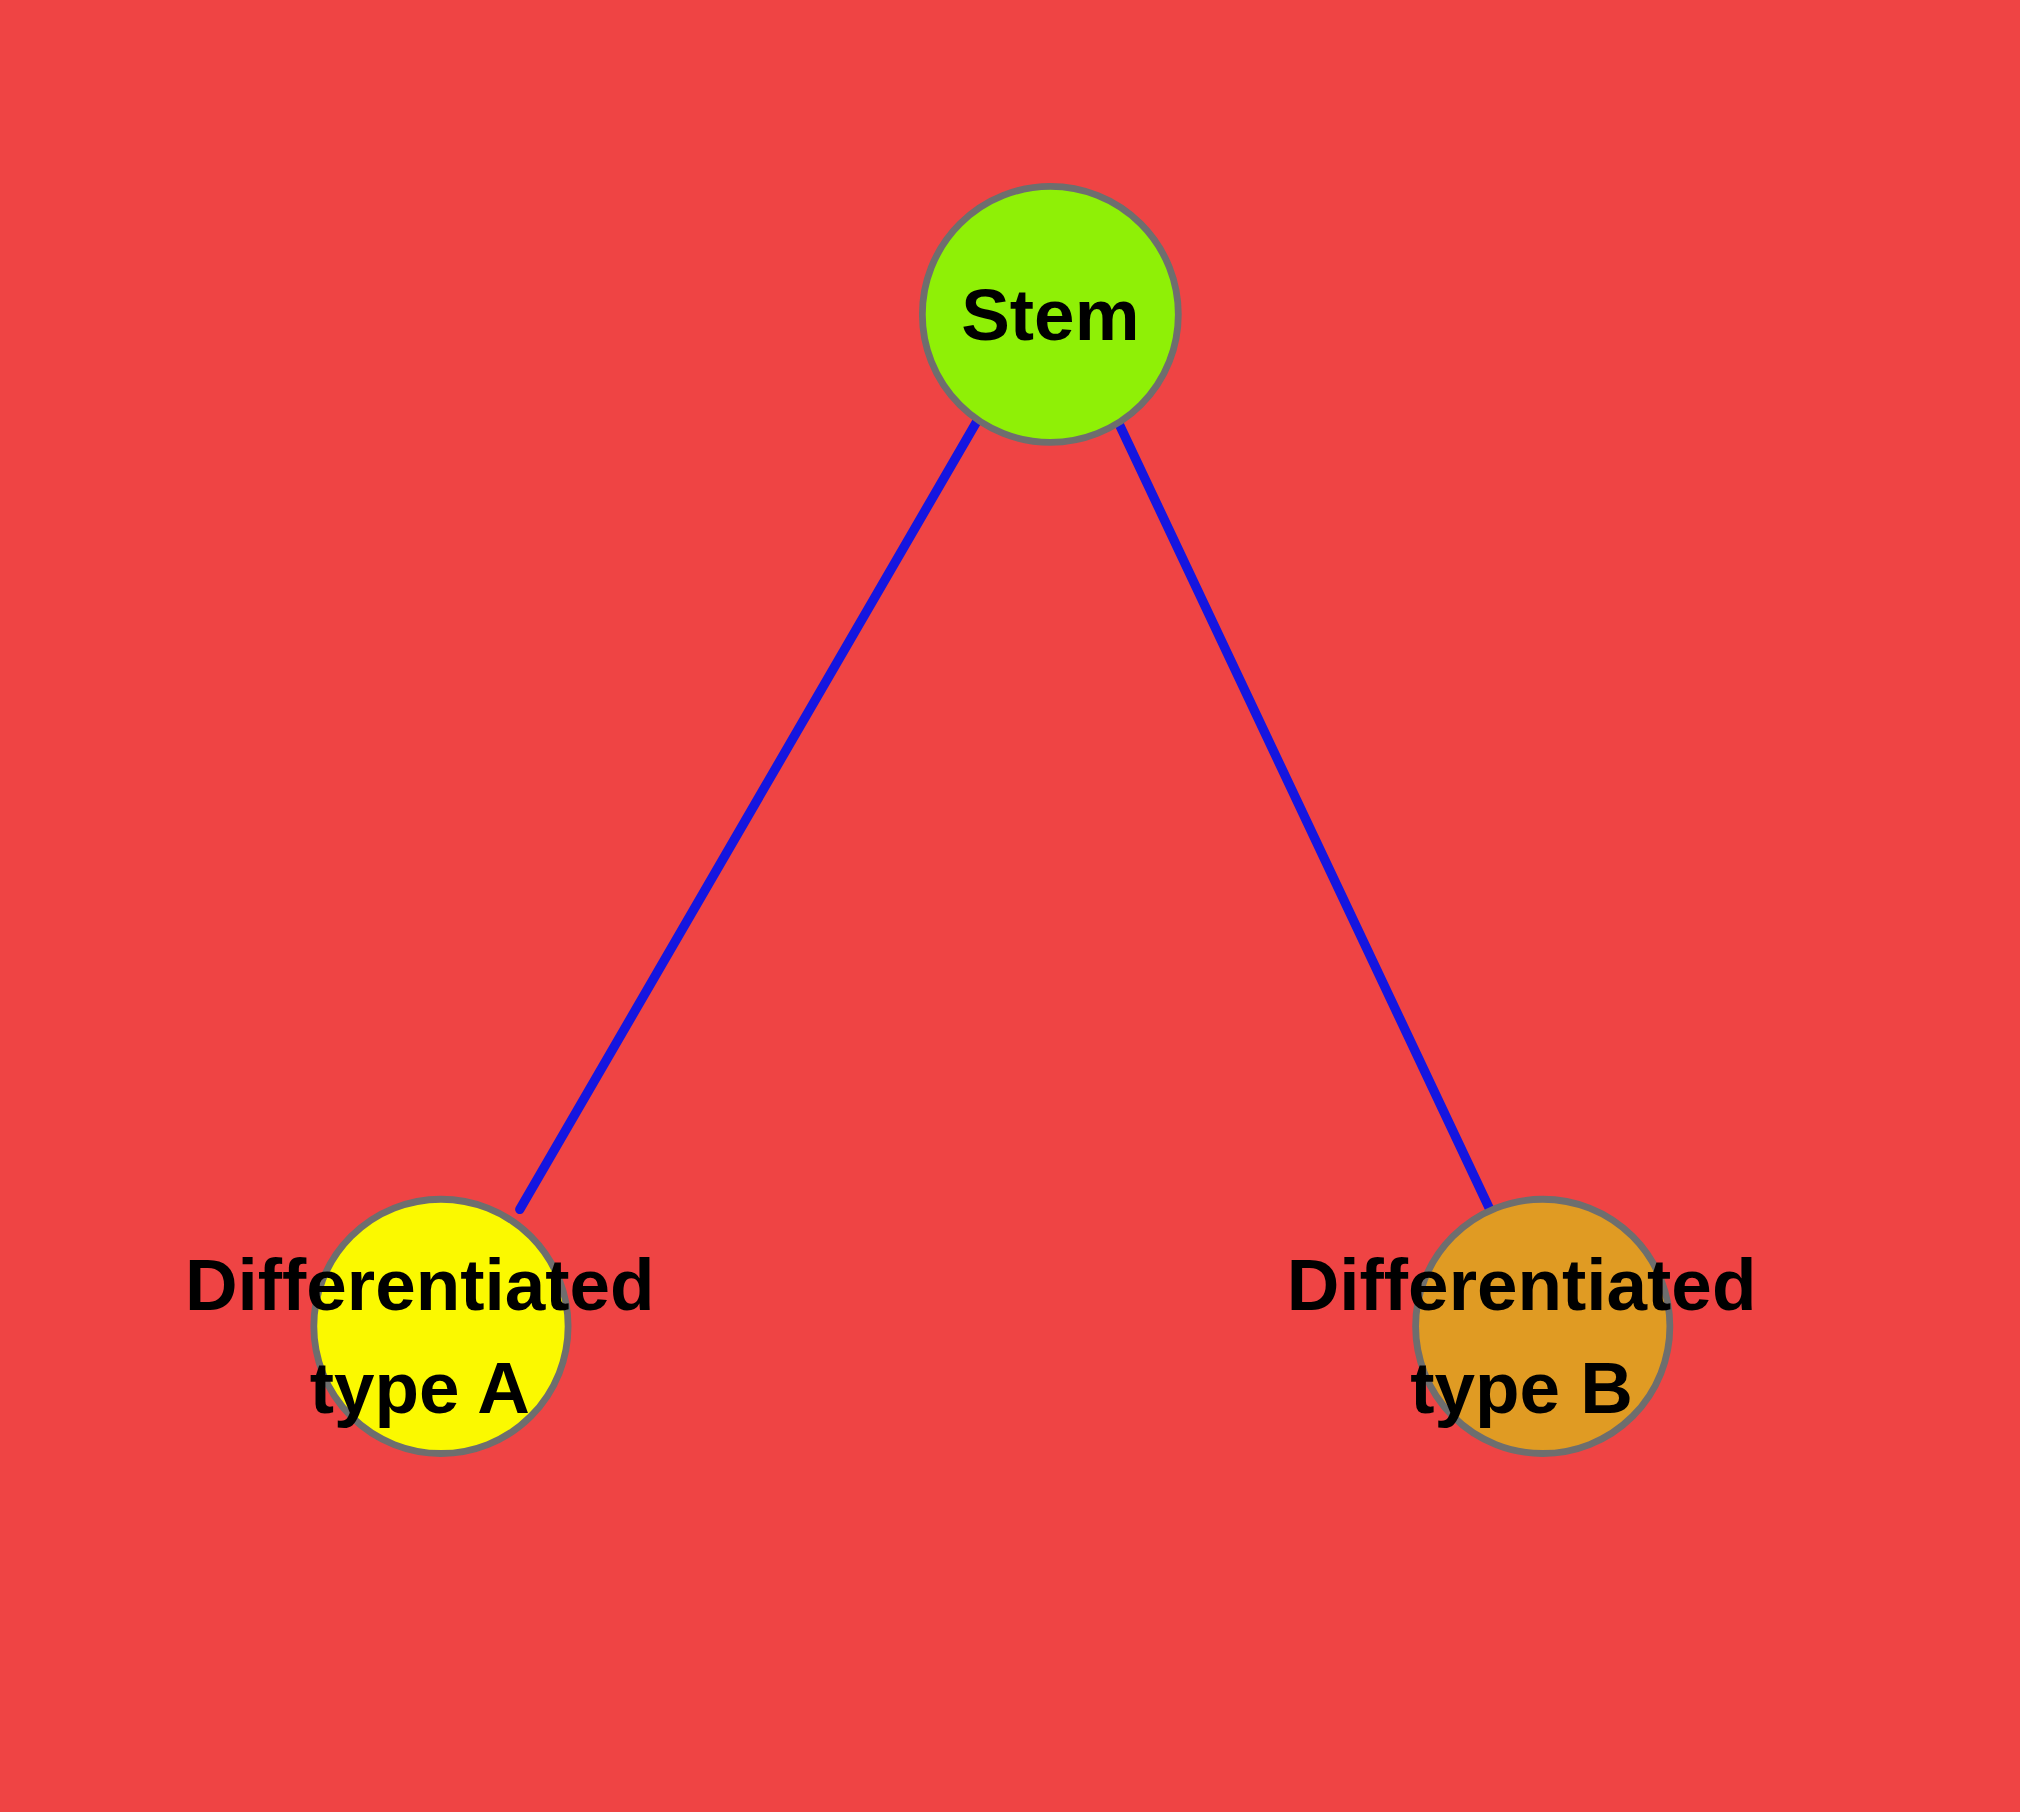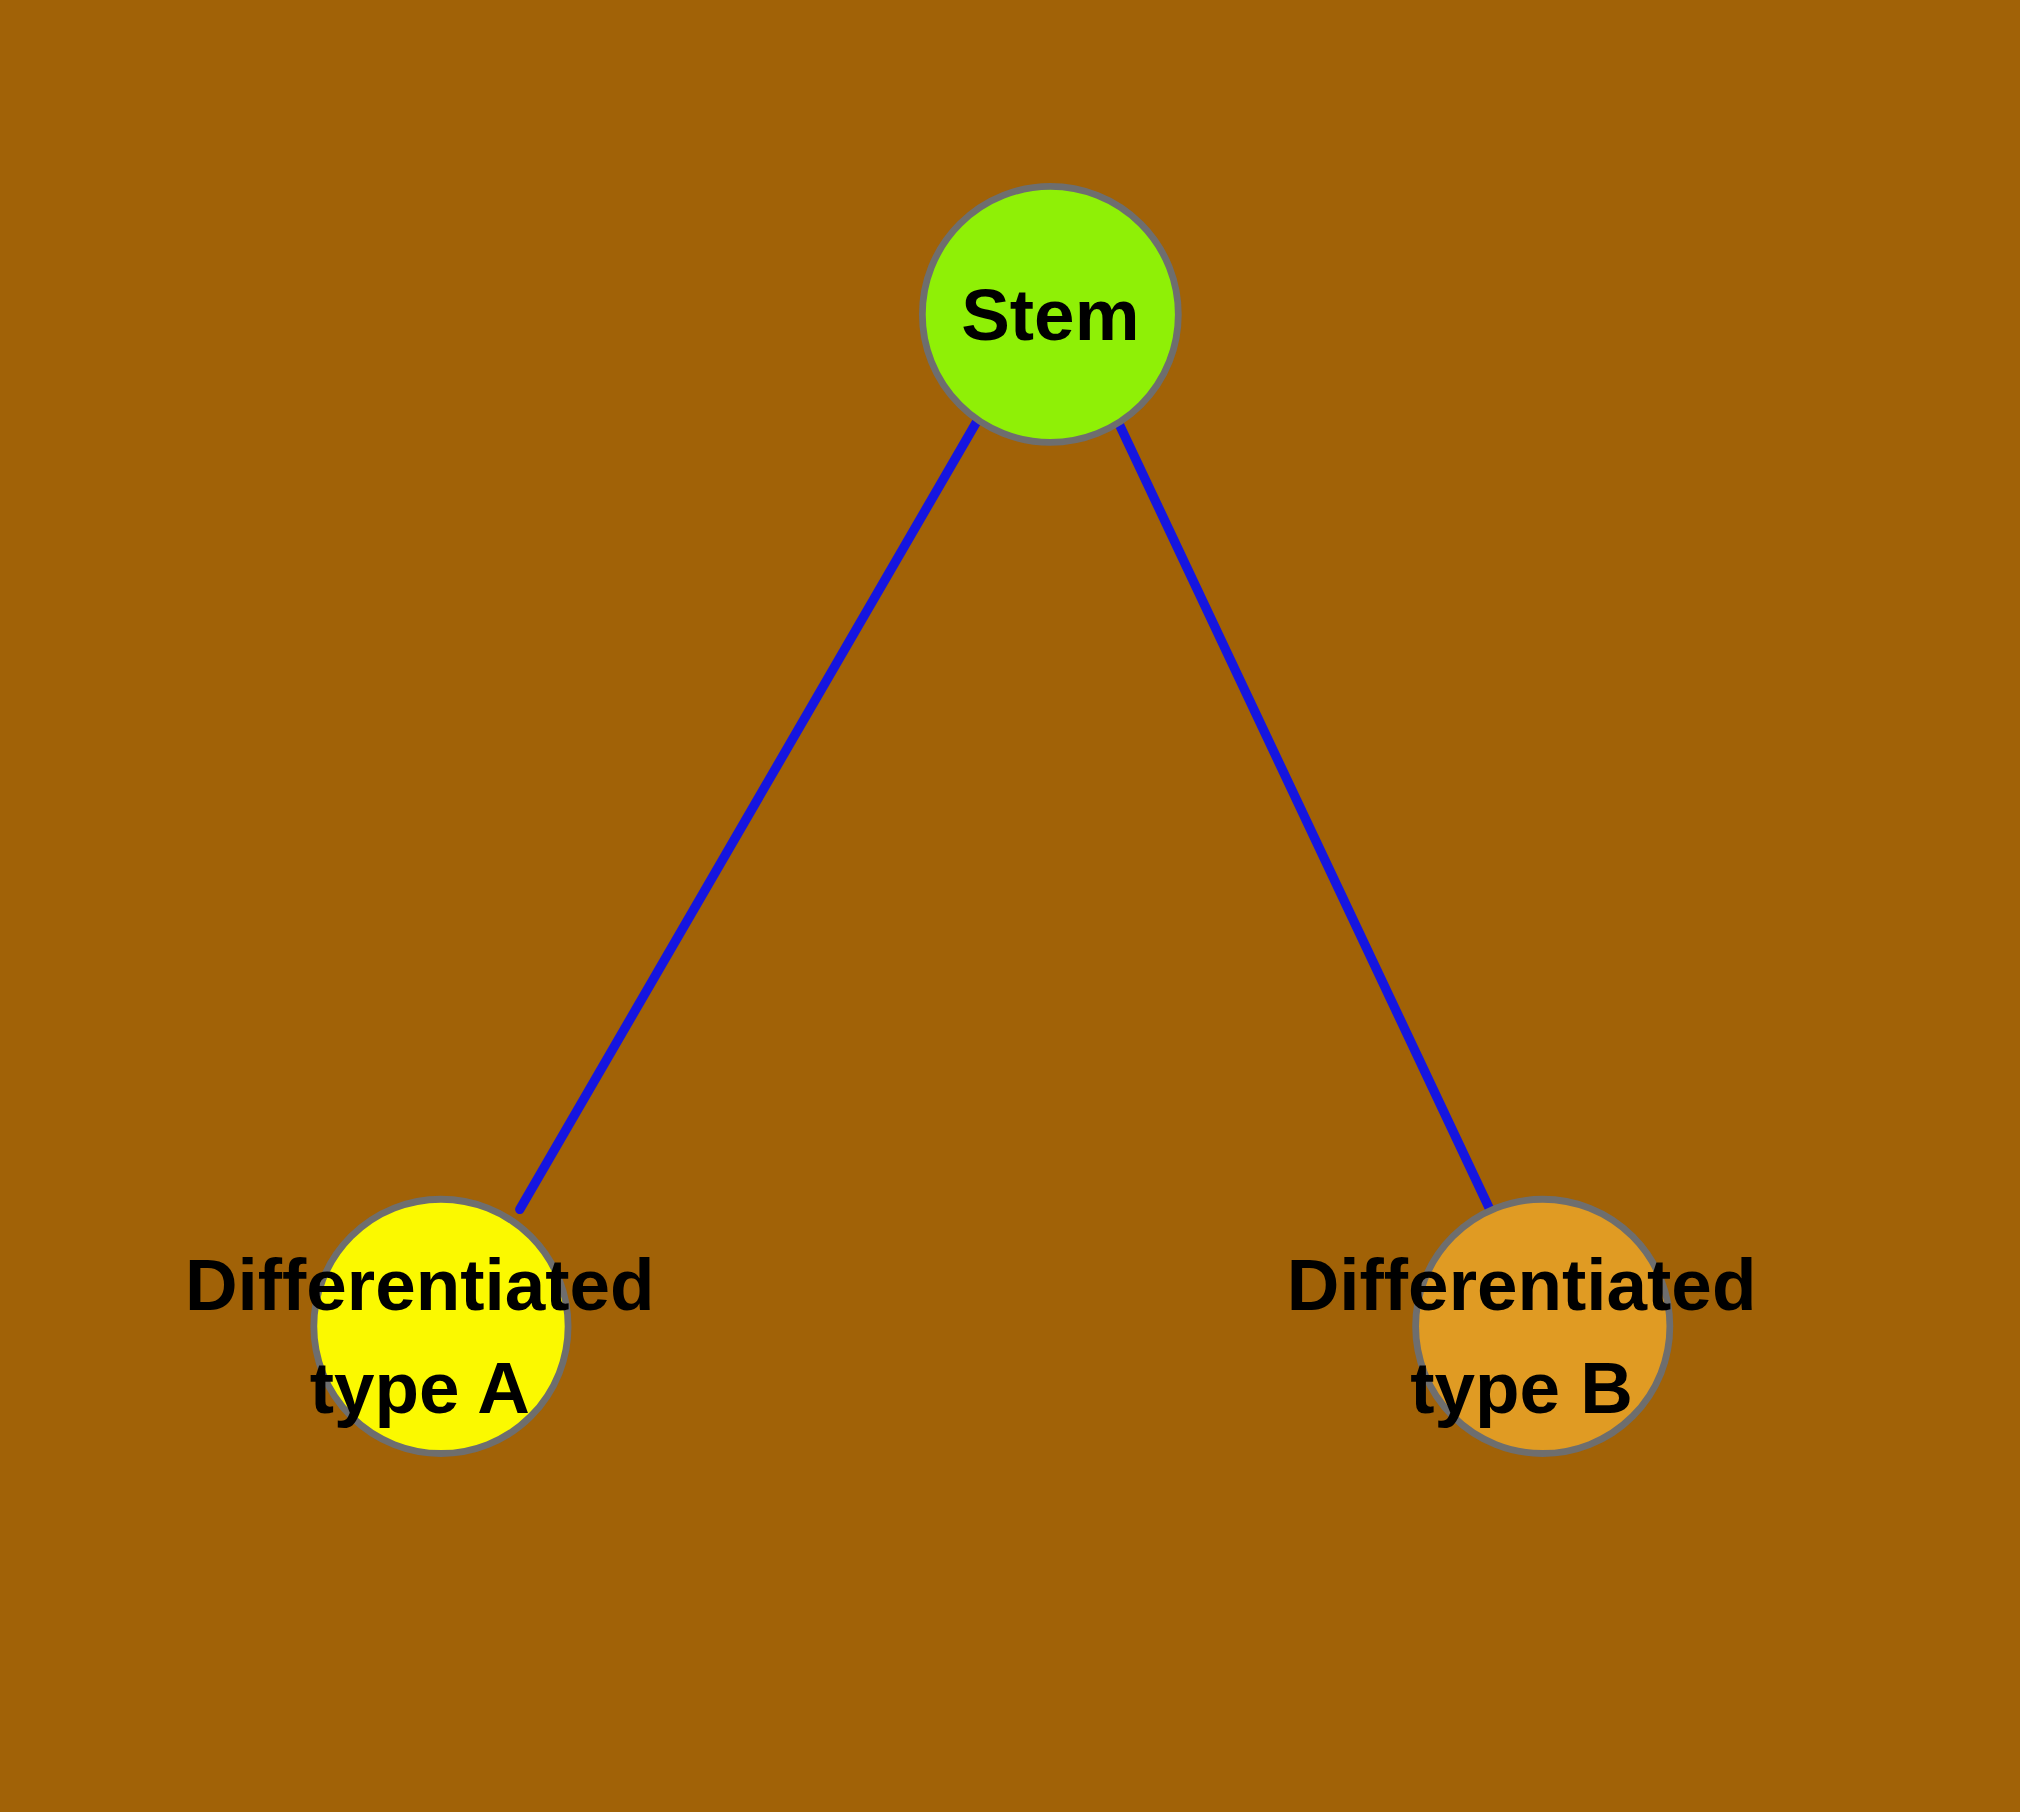--- a/index.html
+++ b/index.html
@@ -4,21 +4,21 @@
 <style>
   html, body {
     margin: 0;
     padding: 0;
     background: #ffffff;
   }
   #canvas {
     position: relative;
     width: 2021px;
     height: 1812px;
-    background: #a16207;
+    background: #ef4444;
     overflow: hidden;
     font-family: "Liberation Sans", sans-serif;
   }
   #graph-svg {
     position: absolute;
     left: 0;
     top: 0;
     width: 2021px;
     height: 1812px;
   }

